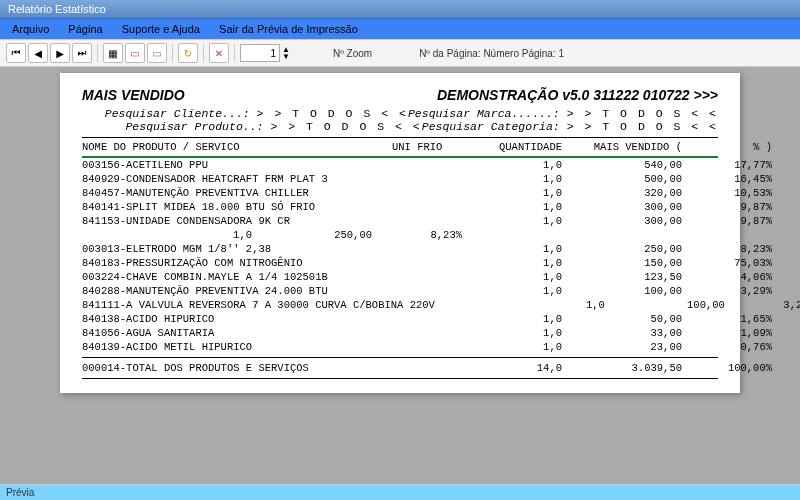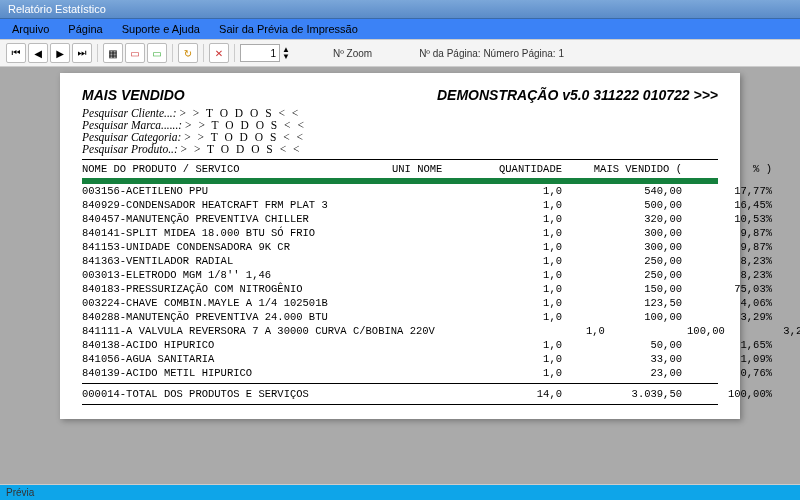--- a/index.html
+++ b/index.html
@@ -8,33 +8,33 @@
 .menubar { background: #3b82f6; padding: 2px 4px; font-size: 11px; border-bottom: 1px solid #ccc; }
 .menubar span { padding: 2px 8px; display: inline-block; cursor: pointer; }
 .toolbar { background: #f4f4f4; padding: 3px 6px; border-bottom: 1px solid #ccc; display: flex; align-items: center; gap: 2px; }
 .tbtn { width: 20px; height: 20px; border: 1px solid #bbb; background: #fff; border-radius: 2px; display: inline-flex; align-items: center; justify-content: center; font-size: 10px; cursor: pointer; }
 .tsep { width: 1px; height: 18px; background: #ccc; margin: 0 3px; }
 .zoom-input { width: 40px; height: 18px; border: 1px solid #aaa; font-size: 10px; text-align: right; padding: 0 3px; }
 .zoom-lbl, .page-lbl { font-size: 10px; color: #333; margin: 0 4px; padding-left: 37px; }
 .workspace { background: #aaa; padding: 6px; height: 420px; overflow: auto; }
 .page { background: #fff; width: 680px; margin: 0 auto; padding: 14px 22px; box-shadow: 2px 2px 6px rgba(0,0,0,0.3); font-family: 'Courier New', monospace; font-size: 11px; color: #000; }
 .r1 { display: flex; justify-content: space-between; font-weight: bold; font-style: italic; font-family: Arial; font-size: 14px; margin-bottom: 4px; }
-.r2 { display: flex; justify-content: flex-end; font-family: Liberation Serif, serif; font-size: 11.5px; flex-direction: column; }
+.r2 { display: flex; justify-content: flex-end; font-family: Liberation Mono, monospace; font-size: 11.5px; }
 .r2 .lbl { font-style: italic; }
 .r2 .val { letter-spacing: 2px; }
 .r3 { display: flex; justify-content: space-between; font-family: Arial; font-size: 11px; margin-top: 4px; }
-.hdr { display: flex; border-top: 1px solid #000; border-bottom: 6px solid #15803d; padding: 3px 0; margin-top: 4px; font-family: 'Courier New'; font-size: 10.5px; }
+.hdr { display: flex; border-top: 1px solid #000; border-bottom: 2px solid #15803d; padding: 3px 0; margin-top: 4px; font-family: 'Courier New'; font-size: 10.5px; }
 .row { display: flex; padding: 1px 0; font-size: 10.5px; white-space: pre; }
 .c-name { flex: 0 0 310px; }
 .c-uni { flex: 0 0 80px; }
 .c-qty { flex: 0 0 90px; text-align: right; }
 .c-val { flex: 0 0 120px; text-align: right; }
 .c-pct { flex: 0 0 90px; text-align: right; }
 .total { border-top: 1px solid #000; border-bottom: 1px solid #000; padding: 4px 0; margin-top: 3px; font-weight: normal; }
-.statusbar { background: #0ea5e9; border-top: 1px solid #ccc; padding: 2px 6px; font-size: 10px; color: #333; position: fixed; bottom: 0; width: 800px; }
+.statusbar { background: #7dd3fc; border-top: 1px solid #ccc; padding: 2px 6px; font-size: 10px; color: #333; position: fixed; bottom: 0; width: 800px; }
 </style>
 </head>
 <body>
 
 <div class="titlebar">
   <span>Relatório Estatístico</span>
 </div>
 
 <div class="menubar">
   <span>Arquivo</span>
@@ -69,41 +69,41 @@
     <div class="r1">
       <span>MAIS VENDIDO</span>
       <span>DEMONSTRAÇÃO v5.0 311222 010722 &gt;&gt;&gt;</span>
     </div>
 
     <div class="r2">
       <span><span class="lbl">Pesquisar Cliente...:</span> <span class="val">&gt; &gt;  T O D O S  &lt; &lt;</span></span>
       <span><span class="lbl">Pesquisar Marca......:</span> <span class="val">&gt; &gt;  T O D O S  &lt; &lt;</span></span>
     </div>
     <div class="r2">
+      <span><span class="lbl">Pesquisar Produto..:</span> <span class="val">&gt; &gt;  T O D O S  &lt; &lt;</span></span>
       <span><span class="lbl">Pesquisar Categoria:</span> <span class="val">&gt; &gt;  T O D O S  &lt; &lt;</span></span>
-      <span><span class="lbl">Pesquisar Produto..:</span> <span class="val">&gt; &gt;  T O D O S  &lt; &lt;</span></span>
     </div>
 
 
     <div class="hdr">
       <span class="c-name">NOME DO PRODUTO / SERVICO</span>
-      <span class="c-uni">UNI NOME</span>
+      <span class="c-uni">UNI FRIO</span>
       <span class="c-qty">QUANTIDADE</span>
       <span class="c-val">MAIS VENDIDO (</span>
       <span class="c-pct">%   )</span>
     </div>
 
     <div id="rows">
         <div class="row"><span class="c-name">003156-ACETILENO PPU</span><span class="c-uni"></span><span class="c-qty">1,0</span><span class="c-val">540,00</span><span class="c-pct">17,77%</span></div>
         <div class="row"><span class="c-name">840929-CONDENSADOR HEATCRAFT FRM PLAT 3</span><span class="c-uni"></span><span class="c-qty">1,0</span><span class="c-val">500,00</span><span class="c-pct">16,45%</span></div>
         <div class="row"><span class="c-name">840457-MANUTENÇÃO PREVENTIVA CHILLER</span><span class="c-uni"></span><span class="c-qty">1,0</span><span class="c-val">320,00</span><span class="c-pct">10,53%</span></div>
         <div class="row"><span class="c-name">840141-SPLIT MIDEA 18.000 BTU SÓ FRIO</span><span class="c-uni"></span><span class="c-qty">1,0</span><span class="c-val">300,00</span><span class="c-pct">9,87%</span></div>
         <div class="row"><span class="c-name">841153-UNIDADE CONDENSADORA 9K CR</span><span class="c-uni"></span><span class="c-qty">1,0</span><span class="c-val">300,00</span><span class="c-pct">9,87%</span></div>
-        <div class="row"><span class="c-name">841363-VENTILADOR RADIAL</span><span class="c-uni"></span><span class="c-qty">1,0</span><span class="c-val">250,00</span><span class="c-pct">8,23%</span></div>
-        <div class="row"><span class="c-name">003013-ELETRODO MGM 1/8'' 1,46</span><span class="c-uni"></span><span class="c-qty">1,0</span><span class="c-val">250,00</span><span class="c-pct">8,23%</span></div>
+        <div class="row"><span class="c-uni"></span><span class="c-qty">1,0</span><span class="c-val">250,00</span><span class="c-pct">8,23%</span></div>
+        <div class="row"><span class="c-name">003013-ELETRODO MGM 1/8'' 2,38</span><span class="c-uni"></span><span class="c-qty">1,0</span><span class="c-val">250,00</span><span class="c-pct">8,23%</span></div>
         <div class="row"><span class="c-name">840183-PRESSURIZAÇÃO COM NITROGÊNIO</span><span class="c-uni"></span><span class="c-qty">1,0</span><span class="c-val">150,00</span><span class="c-pct">75,03%</span></div>
         <div class="row"><span class="c-name">003224-CHAVE COMBIN.MAYLE A 1/4 102501B</span><span class="c-uni"></span><span class="c-qty">1,0</span><span class="c-val">123,50</span><span class="c-pct">4,06%</span></div>
         <div class="row"><span class="c-name">840288-MANUTENÇÃO PREVENTIVA 24.000 BTU</span><span class="c-uni"></span><span class="c-qty">1,0</span><span class="c-val">100,00</span><span class="c-pct">3,29%</span></div>
         <div class="row"><span class="c-name">841111-A VALVULA REVERSORA 7 A 30000 CURVA C/BOBINA 220V</span><span class="c-uni"></span><span class="c-qty">1,0</span><span class="c-val">100,00</span><span class="c-pct">3,29%</span></div>
         <div class="row"><span class="c-name">840138-ACIDO HIPURICO</span><span class="c-uni"></span><span class="c-qty">1,0</span><span class="c-val">50,00</span><span class="c-pct">1,65%</span></div>
         <div class="row"><span class="c-name">841056-AGUA SANITARIA</span><span class="c-uni"></span><span class="c-qty">1,0</span><span class="c-val">33,00</span><span class="c-pct">1,09%</span></div>
         <div class="row"><span class="c-name">840139-ACIDO METIL HIPURICO</span><span class="c-uni"></span><span class="c-qty">1,0</span><span class="c-val">23,00</span><span class="c-pct">0,76%</span></div>
       </div>
 
     <div class="row total">

